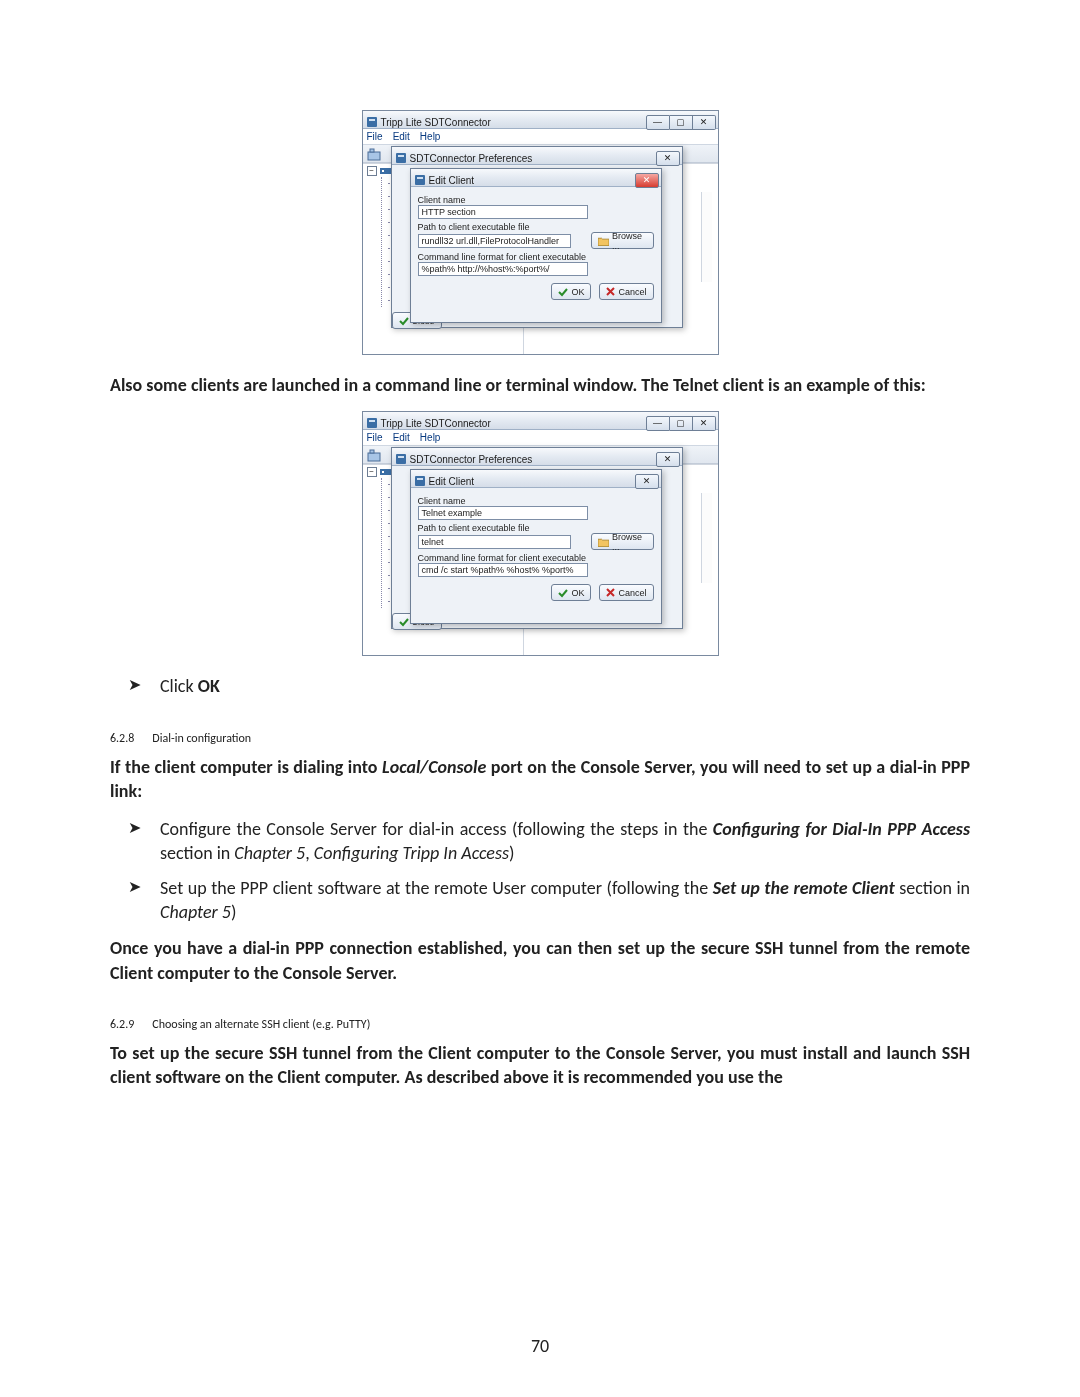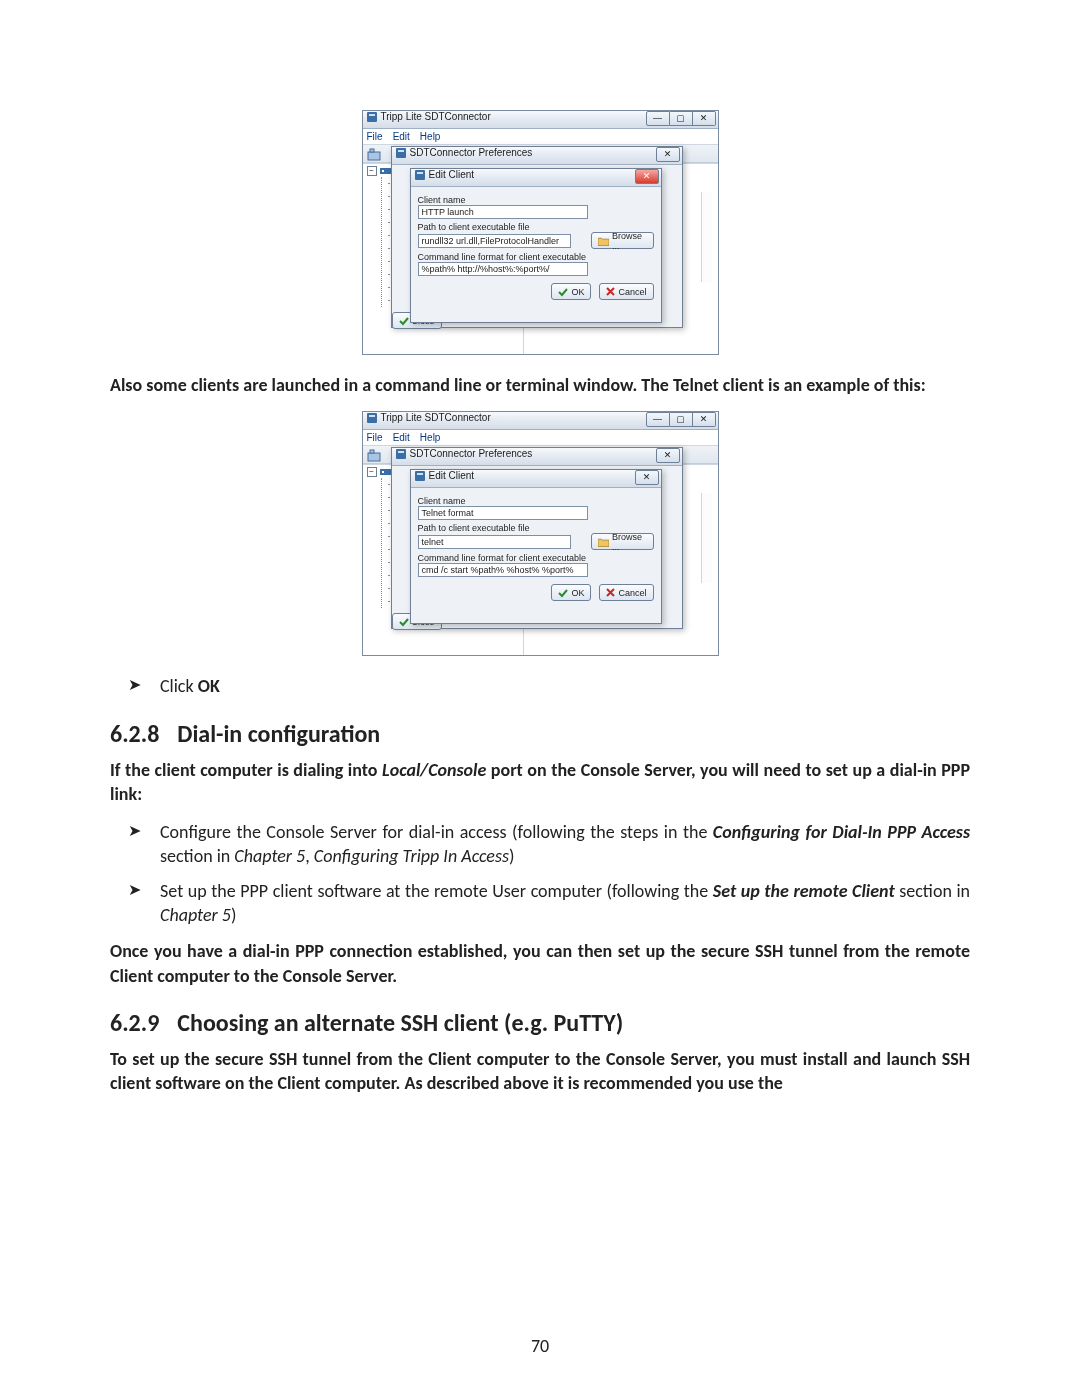--- a/index.html
+++ b/index.html
@@ -42,43 +42,43 @@
   .bullet-list li { position: relative; margin-bottom: 10px; }
   .bullet-list li::before {
     content: "\27A4"; 
     position: absolute;
     left: -32px;
     top: 0;
     font-size: 16px;
     color: #222;
   }
   .heading {
-    font-size: 24px;
-    font-weight: 700;
-    margin: 20px 0 10px 0;
+    font-size: 12px;
+    font-weight: 400;
+    margin: 32px 0 10px 0;
   }
   .heading .num { margin-right: 18px; }
   .italic { font-style: italic; }
   .bold { font-weight: 700; }
   .bolditalic { font-weight: 700; font-style: italic; }
 
   
   .app-window {
     width: 355px;
     margin: 0 auto 18px auto;
     border: 1px solid #7a8aa0;
     background: #e7ecf2;
     font-family: Tahoma, "Segoe UI", Arial, sans-serif;
     font-size: 10px;
     color: #222;
     box-shadow: 0 0 0 1px #c6cfdb inset;
   }
   .title-bar {
     display: flex;
-    align-items: flex-start;
+    align-items: flex-end;
     height: 17px;
     padding: 0 2px 0 3px;
     background: linear-gradient(#f7f9fc, #e4eaf2 50%, #d5dde8);
     border-bottom: 1px solid #9fb0c6;
     font-size: 10px;
   }
   .title-bar .tico { width: 12px; height: 12px; margin-right: 3px; }
   .title-bar .title { flex: 1; color: #1a1a1a; }
   .win-ctrl-group { display: flex; height: 13px; }
   .win-btn {
@@ -360,21 +360,21 @@
                 <rect x="3" y="3" width="6" height="2" fill="#cfe0f2"></rect>
               </svg>
           </span>
           <span class="title">Edit Client</span>
           <span class="win-ctrl-group">
             <span class="win-btn close-red">✕</span>
           </span>
         </div>
         <div class="dlg-body">
           <div class="field-label">Client name</div>
-          <div class="text-input">HTTP launch</div>
+          <div class="text-input">HTTP section</div>
 
           <div class="field-label">Path to client executable file</div>
           <div class="input-row">
             <div class="text-input">rundll32 url.dll,FileProtocolHandler</div>
             <span class="btn">
               <span class="ico ico-folder">
                 <svg viewBox="0 0 12 10">
                     <path d="M0 2h4l1 1h7v7H0z" fill="#f2c461" stroke="#b08a2e"></path>
                   </svg>
               </span>
@@ -521,21 +521,21 @@
                 <rect x="3" y="3" width="6" height="2" fill="#cfe0f2"></rect>
               </svg>
           </span>
           <span class="title">Edit Client</span>
           <span class="win-ctrl-group">
             <span class="win-btn">✕</span>
           </span>
         </div>
         <div class="dlg-body">
           <div class="field-label">Client name</div>
-          <div class="text-input">Telnet format</div>
+          <div class="text-input">Telnet example</div>
 
           <div class="field-label">Path to client executable file</div>
           <div class="input-row">
             <div class="text-input">telnet</div>
             <span class="btn">
               <span class="ico ico-folder">
                 <svg viewBox="0 0 12 10">
                     <path d="M0 2h4l1 1h7v7H0z" fill="#f2c461" stroke="#b08a2e"></path>
                   </svg>
               </span>

